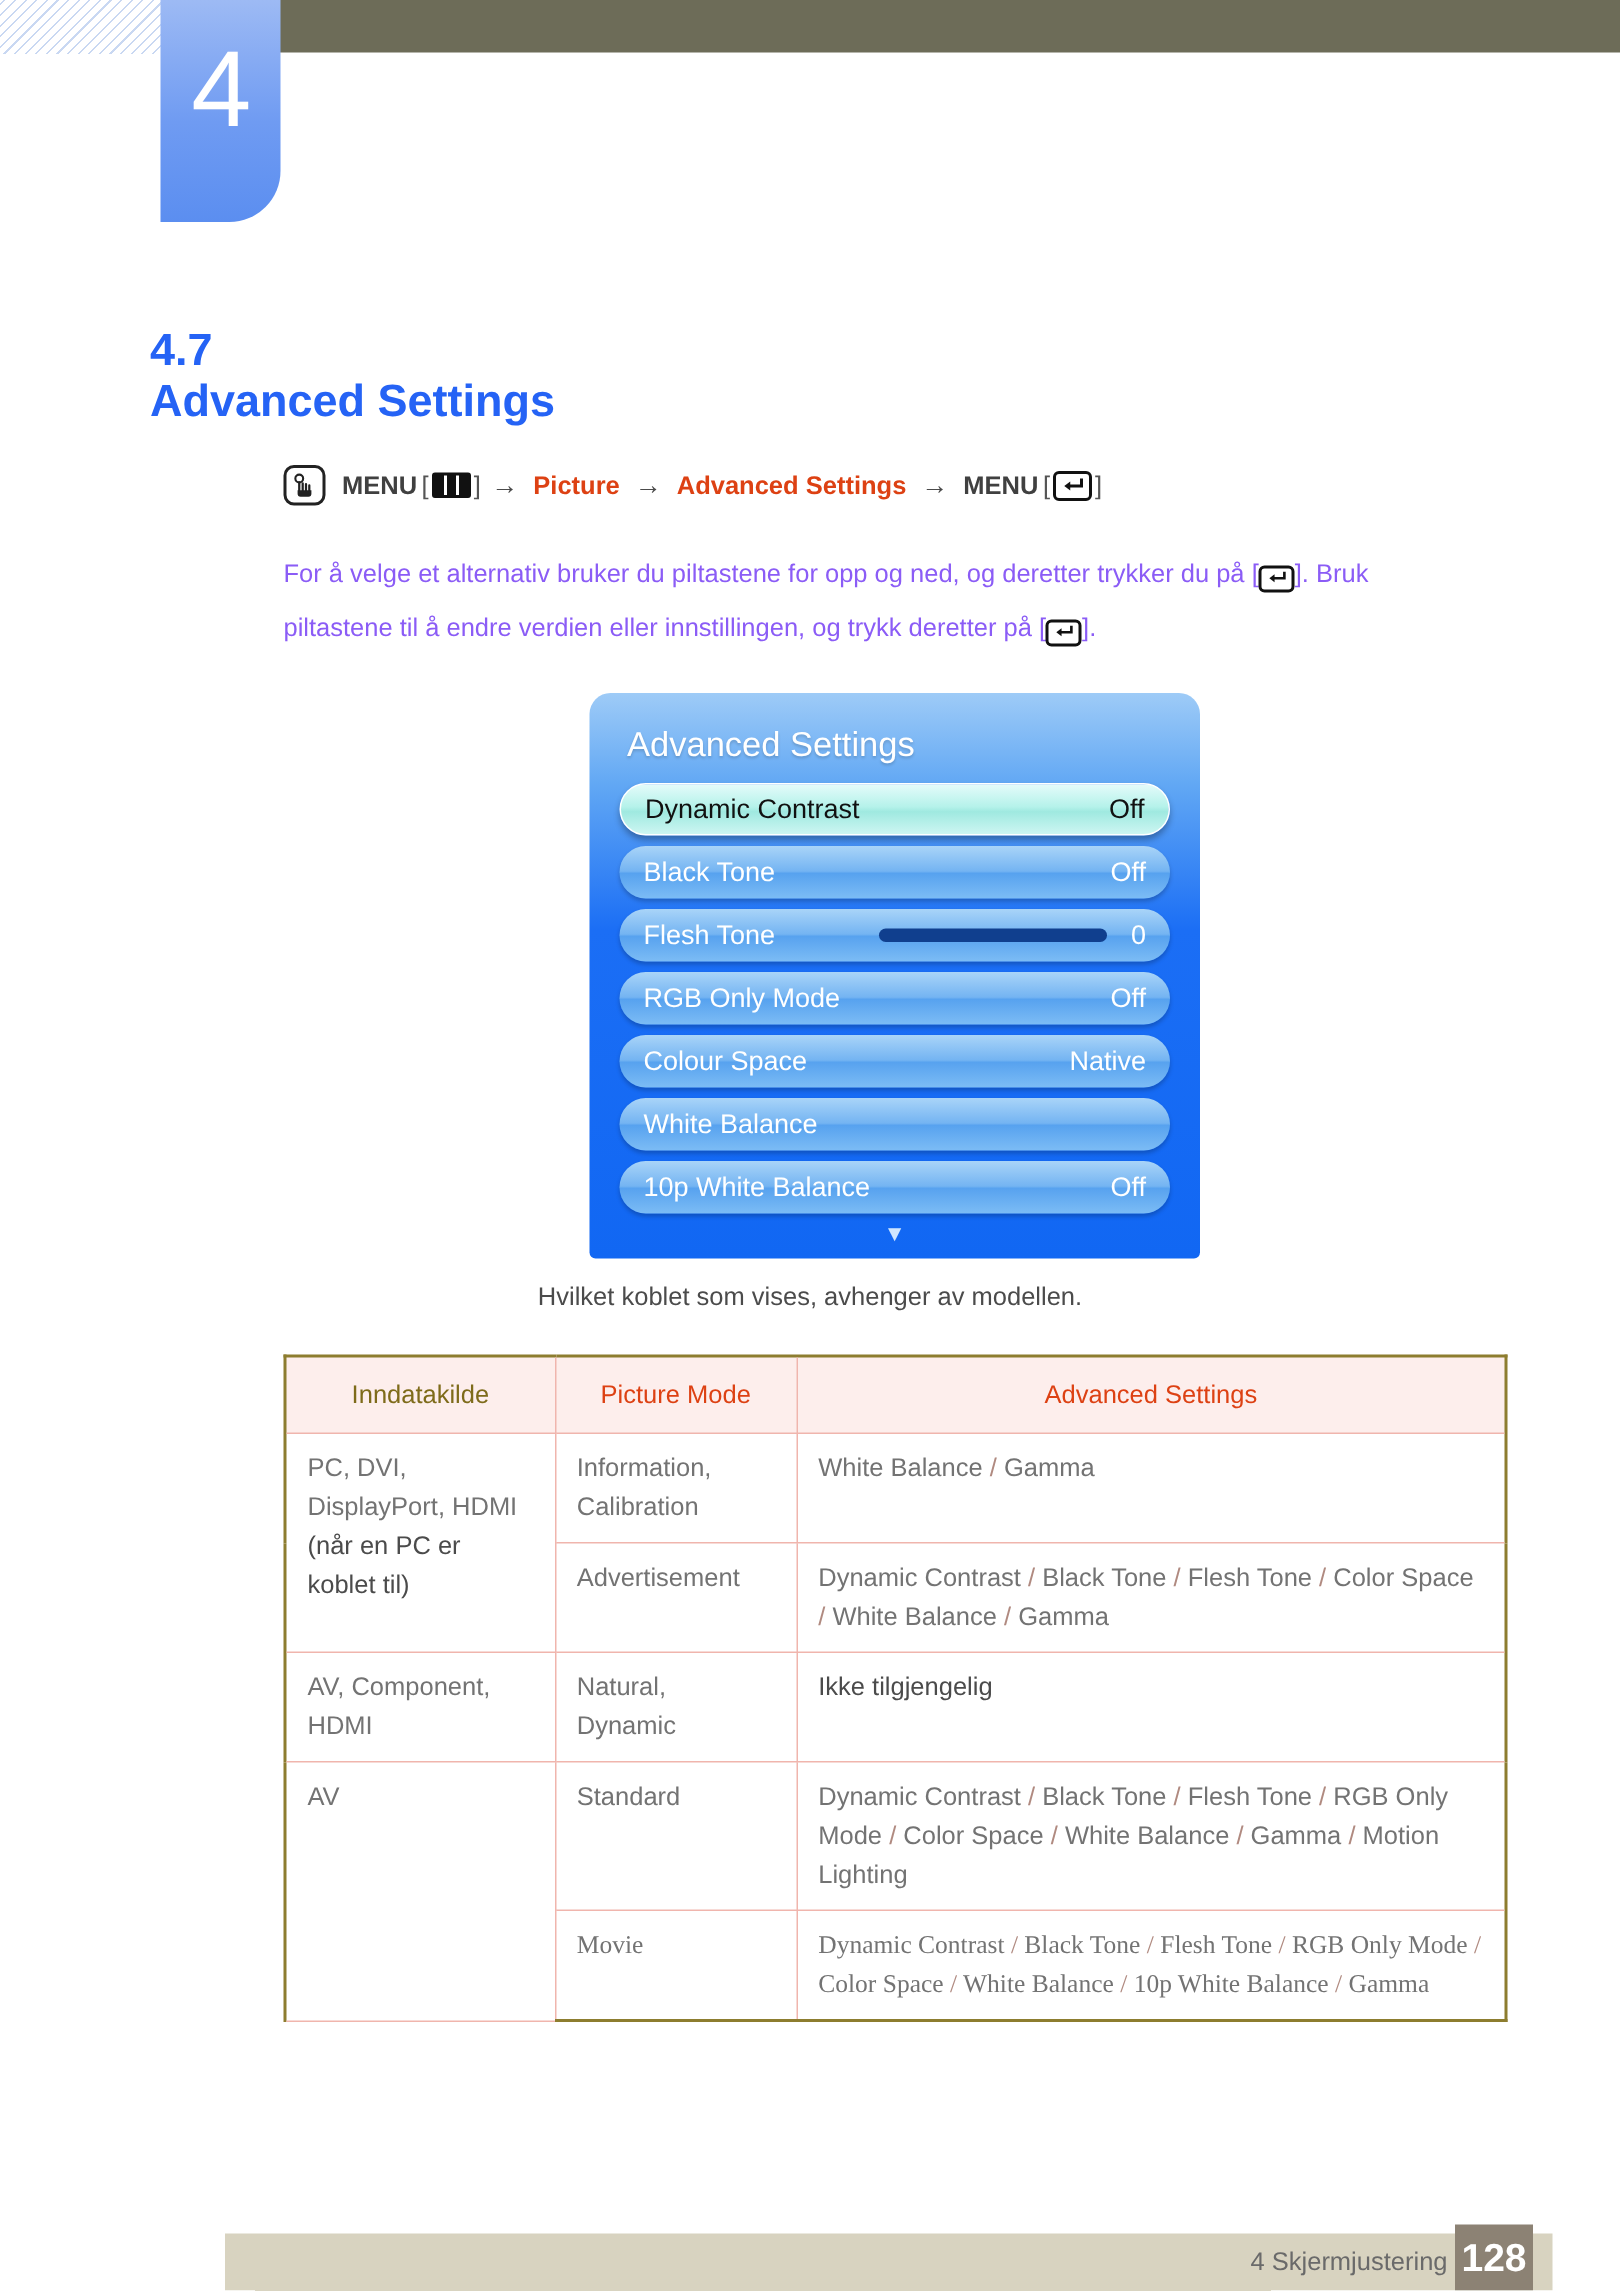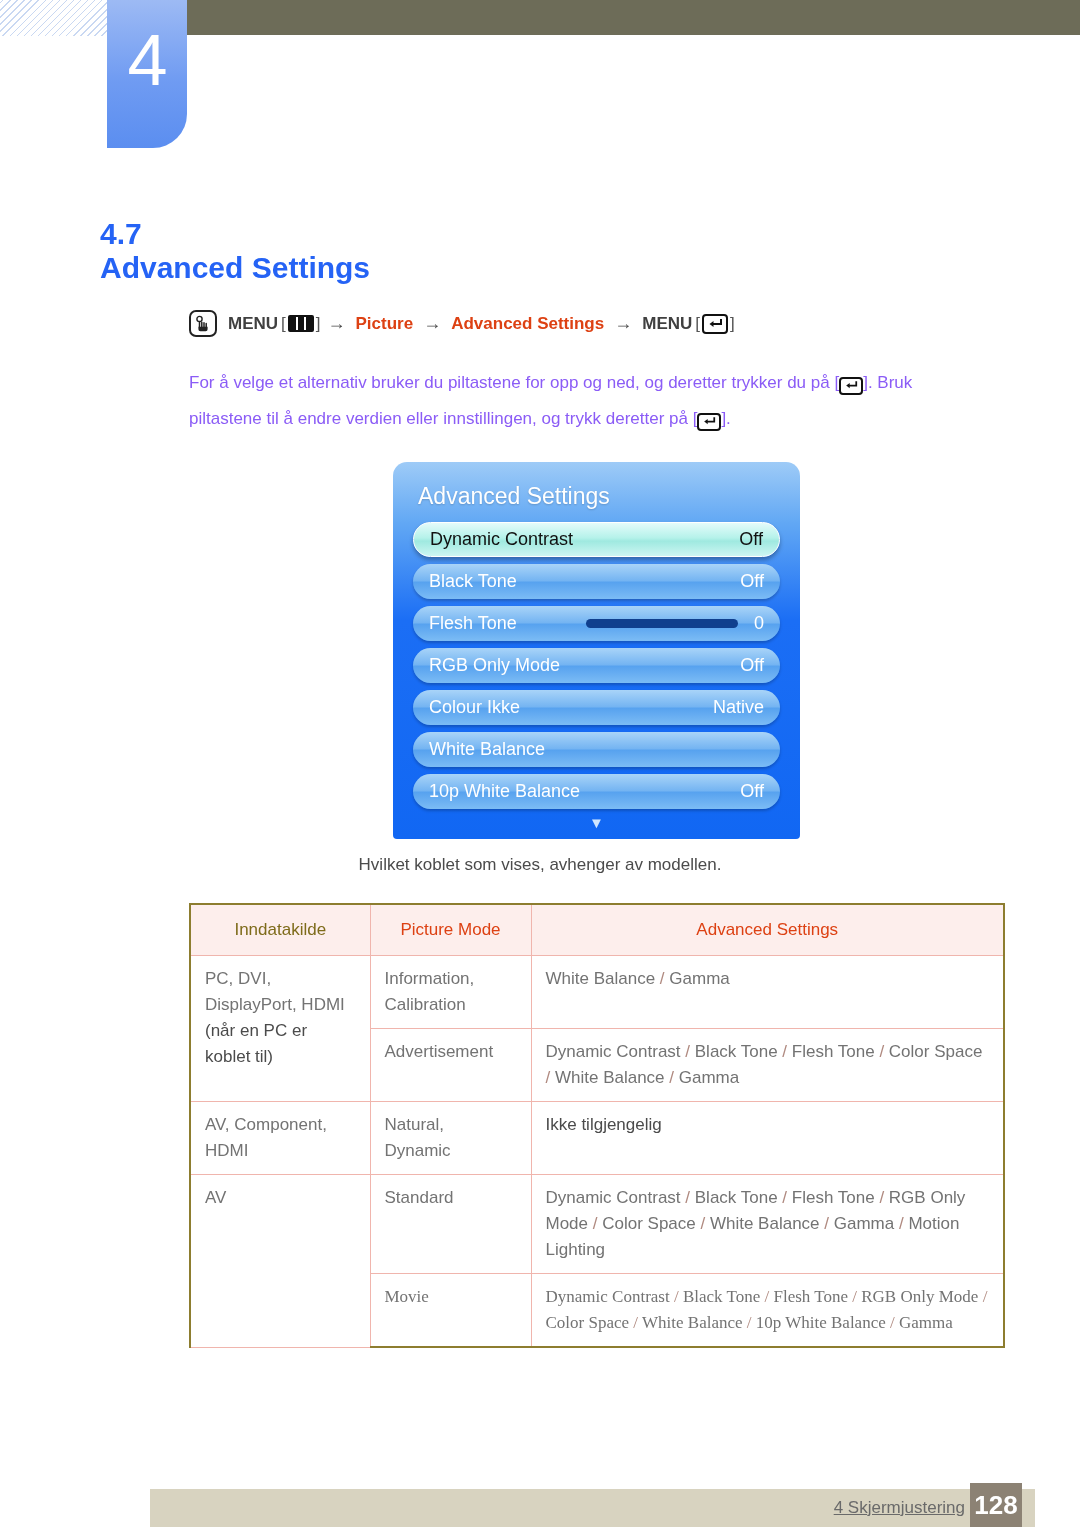--- a/index.html
+++ b/index.html
@@ -268,21 +268,20 @@
     left: 150px; top: 1489px;
     width: 885px; height: 38px;
     background: #d8d3c0;
   }
   .footer-txt {
     position: absolute;
     right: 70px;
     top: 9px;
     font-size: 17px;
     color: #6a6a6a;
-    text-decoration: underline;
   }
   .page-num-box {
     position: absolute;
     left: 970px; top: 1483px;
     width: 52px; height: 44px;
     background: #8c8274;
     color: #ffffff;
     font-size: 26px;
     font-weight: bold;
     display: flex;
@@ -361,21 +360,21 @@
         <div class="osd-row">
           <span class="osd-label">Flesh Tone</span>
           <span class="osd-slider"><span class="osd-slider-fill" style="width: 50%;"></span></span>
           <span class="osd-value">0</span>
         </div>
         <div class="osd-row">
           <span class="osd-label">RGB Only Mode</span>
           <span class="osd-value">Off</span>
         </div>
         <div class="osd-row">
-          <span class="osd-label">Colour Ikke</span>
+          <span class="osd-label">Colour Space</span>
           <span class="osd-value">Native</span>
         </div>
         <div class="osd-row">
           <span class="osd-label">White Balance</span>
         </div>
         <div class="osd-row">
           <span class="osd-label">10p White Balance</span>
           <span class="osd-value">Off</span>
         </div>
       </div>

